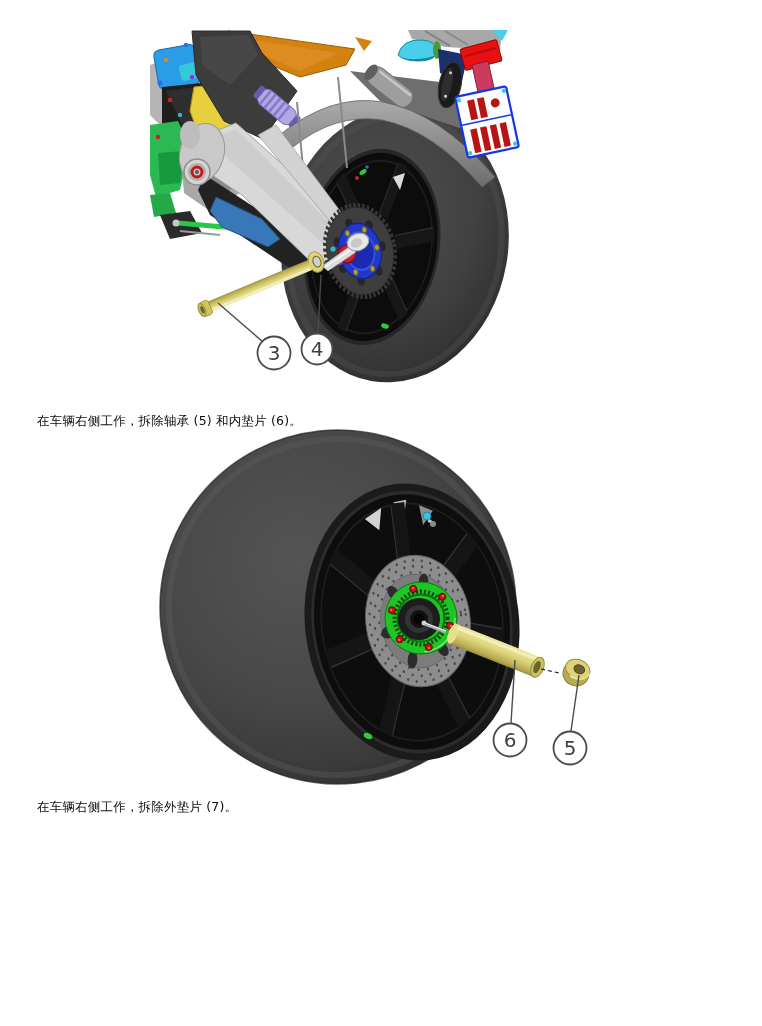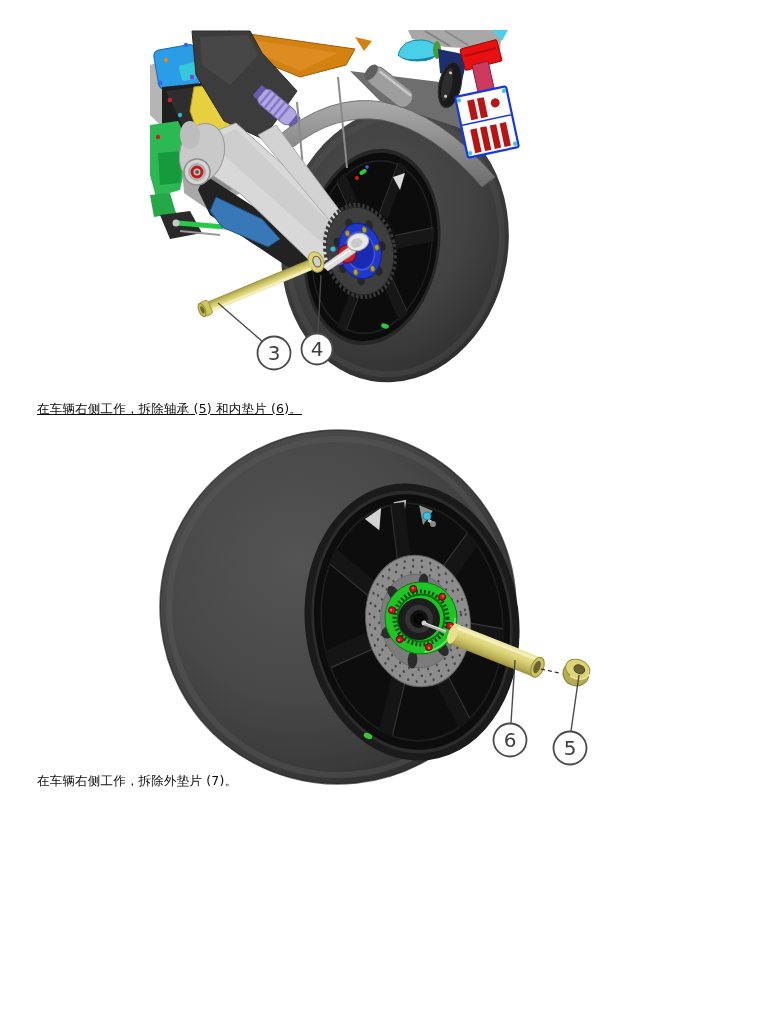--- a/index.html
+++ b/index.html
@@ -5,22 +5,22 @@
   html,body{margin:0;padding:0;background:#ffffff;}
   #page{
     position:relative;width:762px;height:1026px;background:#ffffff;overflow:hidden;
     font-family:"DejaVu Sans","Liberation Sans",sans-serif;
   }
   .fig{position:absolute;}
   .para{
     position:absolute;left:37px;color:#0d0d0d;font-size:12.5px;line-height:16px;
     letter-spacing:0.2px;white-space:nowrap;
   }
-  #para1{top:401px;text-decoration:underline;}
-  #para2{top:773px;}
+  #para1{top:413px;}
+  #para2{top:799px;}
   .co-num{font-size:20px;fill:#3f3f3f;font-family:"DejaVu Sans","Liberation Sans",sans-serif;}
 </style>
 </head>
 <body>
 
 <div id="page">
 
   <svg class="fig" style="left:150px;top:25px;" width="400" height="370" viewBox="0 0 400 370">
     <defs>
       <radialGradient id="tire1" cx="42%" cy="38%" r="68%">

